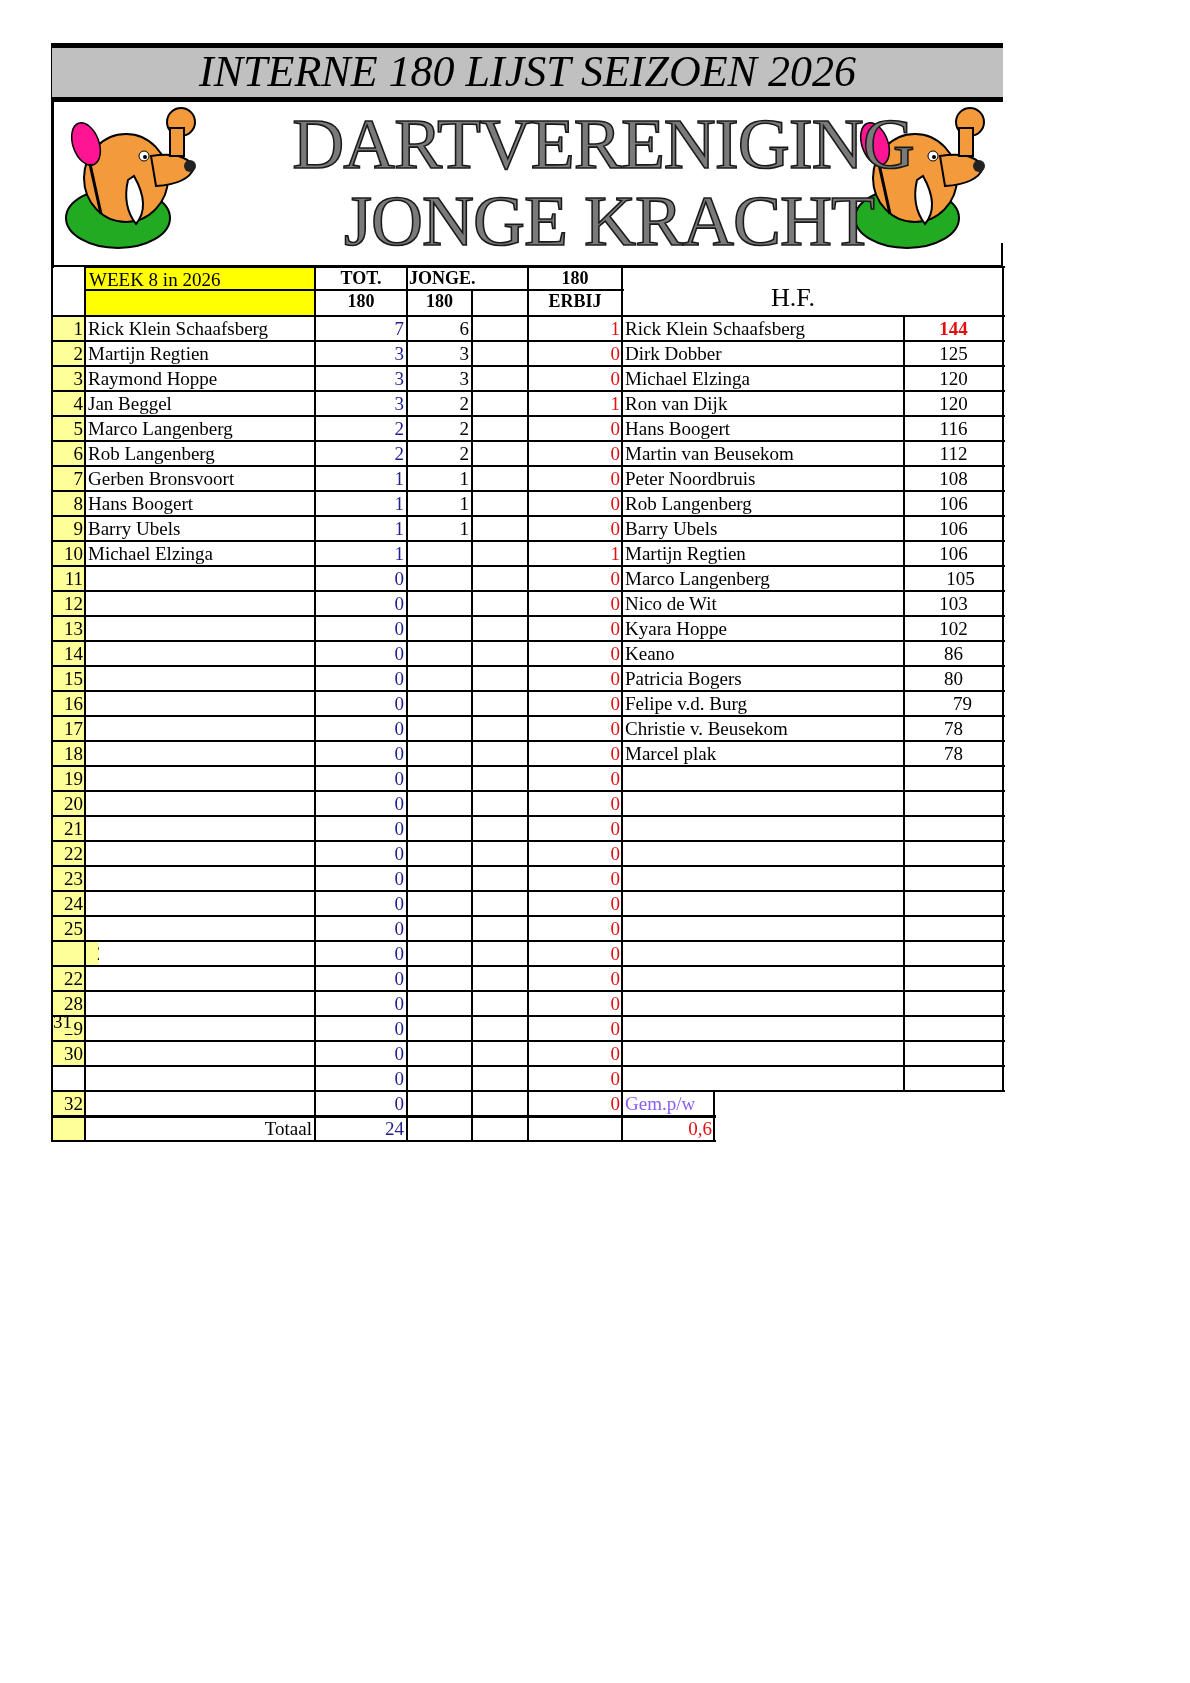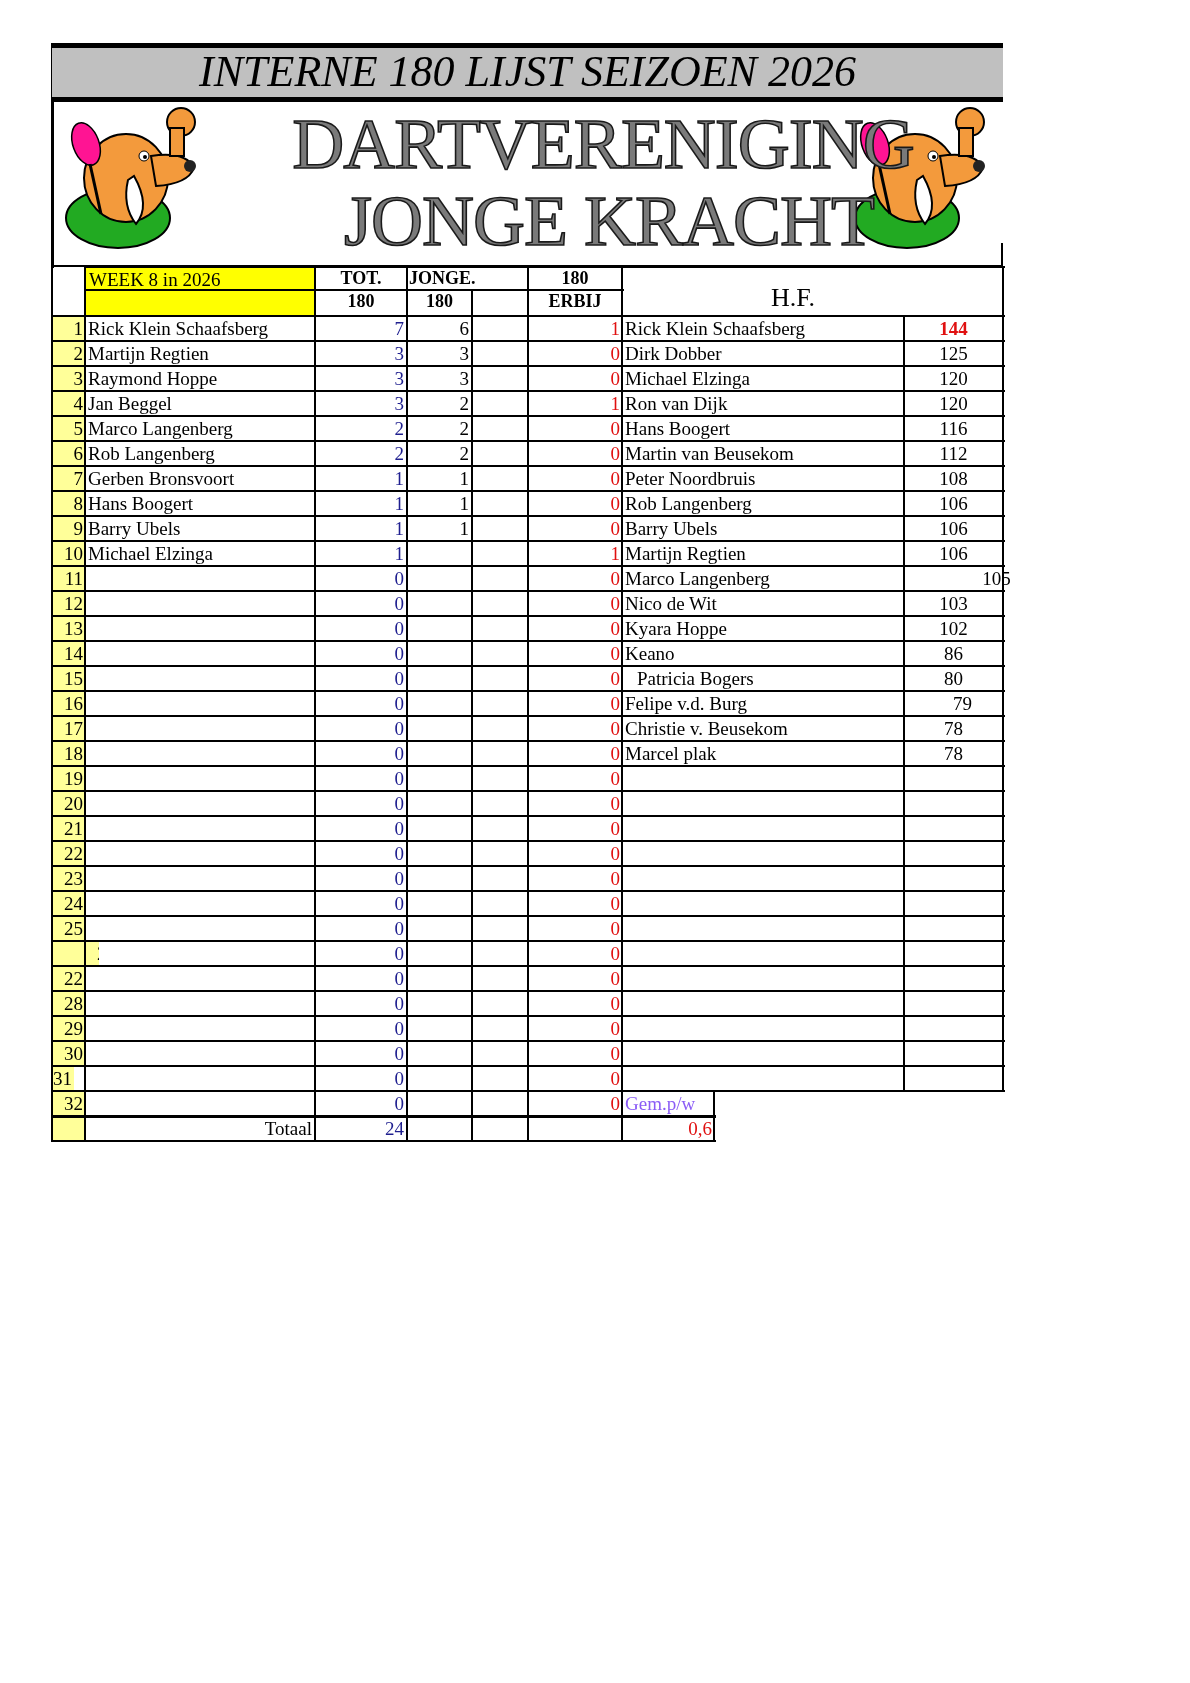--- a/index.html
+++ b/index.html
@@ -236,21 +236,21 @@
     <div class="cell num" style="left: 53px; top: 1017px; width: 32px; height: 24px;">29</div>
     <div class="cell name" style="left: 85px; top: 1017px; width: 230px; height: 24px;"></div>
     <div class="cell tot" style="left: 315px; top: 1017px; width: 92px; height: 24px;">0</div>
     <div class="cell aant" style="left: 407px; top: 1017px; width: 65px; height: 24px;"></div>
     <div class="cell erbij" style="left: 528px; top: 1017px; width: 94px; height: 24px;">0</div>
     <div class="cell num" style="left: 53px; top: 1042px; width: 32px; height: 24px;">30</div>
     <div class="cell name" style="left: 85px; top: 1042px; width: 230px; height: 24px;"></div>
     <div class="cell tot" style="left: 315px; top: 1042px; width: 92px; height: 24px;">0</div>
     <div class="cell aant" style="left: 407px; top: 1042px; width: 65px; height: 24px;"></div>
     <div class="cell erbij" style="left: 528px; top: 1042px; width: 94px; height: 24px;">0</div>
-    <div class="cell num" style="left: 53px; top: 1067px; width: 21px; height: 24px;">31</div>
+    <div class="cell num" style="left: 53px; top: 1010px; width: 21px; height: 24px;">31</div>
     <div class="cell name" style="left: 85px; top: 1067px; width: 230px; height: 24px;"></div>
     <div class="cell tot" style="left: 315px; top: 1067px; width: 92px; height: 24px;">0</div>
     <div class="cell aant" style="left: 407px; top: 1067px; width: 65px; height: 24px;"></div>
     <div class="cell erbij" style="left: 528px; top: 1067px; width: 94px; height: 24px;">0</div>
     <div class="cell num" style="left: 53px; top: 1092px; width: 32px; height: 24px;">32</div>
     <div class="cell name" style="left: 85px; top: 1092px; width: 230px; height: 24px;"></div>
     <div class="cell tot" style="left: 315px; top: 1092px; width: 92px; height: 24px;">0</div>
     <div class="cell aant" style="left: 407px; top: 1092px; width: 65px; height: 24px;"></div>
     <div class="cell erbij" style="left: 528px; top: 1092px; width: 94px; height: 24px;">0</div>
     <div class="cell hfname" style="left: 622px; top: 317px; width: 282px; height: 24px;">Rick Klein Schaafsberg</div>
@@ -267,28 +267,28 @@
     <div class="cell hfscore" style="left: 904px; top: 442px; width: 99px; height: 24px;">112</div>
     <div class="cell hfname" style="left: 622px; top: 467px; width: 282px; height: 24px;">Peter Noordbruis</div>
     <div class="cell hfscore" style="left: 904px; top: 467px; width: 99px; height: 24px;">108</div>
     <div class="cell hfname" style="left: 622px; top: 492px; width: 282px; height: 24px;">Rob Langenberg</div>
     <div class="cell hfscore" style="left: 904px; top: 492px; width: 99px; height: 24px;">106</div>
     <div class="cell hfname" style="left: 622px; top: 517px; width: 282px; height: 24px;">Barry Ubels</div>
     <div class="cell hfscore" style="left: 904px; top: 517px; width: 99px; height: 24px;">106</div>
     <div class="cell hfname" style="left: 622px; top: 542px; width: 282px; height: 24px;">Martijn Regtien</div>
     <div class="cell hfscore" style="left: 904px; top: 542px; width: 99px; height: 24px;">106</div>
     <div class="cell hfname" style="left: 622px; top: 567px; width: 282px; height: 24px;">Marco Langenberg</div>
-    <div class="cell hfscore" style="left: 904px; top: 567px; width: 113px; height: 24px; margin-left: 36px;">105</div>
+    <div class="cell hfscore" style="left: 904px; top: 567px; width: 113px; height: 24px;">105</div>
     <div class="cell hfname" style="left: 622px; top: 592px; width: 282px; height: 24px;">Nico de Wit</div>
     <div class="cell hfscore" style="left: 904px; top: 592px; width: 99px; height: 24px;">103</div>
     <div class="cell hfname" style="left: 622px; top: 617px; width: 282px; height: 24px;">Kyara Hoppe</div>
     <div class="cell hfscore" style="left: 904px; top: 617px; width: 99px; height: 24px;">102</div>
     <div class="cell hfname" style="left: 622px; top: 642px; width: 282px; height: 24px;">Keano</div>
     <div class="cell hfscore" style="left: 904px; top: 642px; width: 99px; height: 24px;">86</div>
-    <div class="cell hfname" style="left: 622px; top: 667px; width: 282px; height: 24px; margin-left: 12px;">Patricia Bogers</div>
+    <div class="cell hfname" style="left: 622px; top: 667px; width: 282px; height: 24px;">Patricia Bogers</div>
     <div class="cell hfscore" style="left: 904px; top: 667px; width: 99px; height: 24px;">80</div>
     <div class="cell hfname" style="left: 622px; top: 692px; width: 282px; height: 24px;">Felipe v.d. Burg</div>
     <div class="cell hfscore" style="left: 904px; top: 692px; width: 117px; height: 24px;">79</div>
     <div class="cell hfname" style="left: 622px; top: 717px; width: 282px; height: 24px;">Christie v. Beusekom</div>
     <div class="cell hfscore" style="left: 904px; top: 717px; width: 99px; height: 24px;">78</div>
     <div class="cell hfname" style="left: 622px; top: 742px; width: 282px; height: 24px;">Marcel plak</div>
     <div class="cell hfscore" style="left: 904px; top: 742px; width: 99px; height: 24px;">78</div>
     <div class="cell hfname" style="left: 622px; top: 767px; width: 282px; height: 24px;"></div>
     <div class="cell hfscore" style="left: 904px; top: 767px; width: 99px; height: 24px;"></div>
     <div class="cell hfname" style="left: 622px; top: 792px; width: 282px; height: 24px;"></div>

